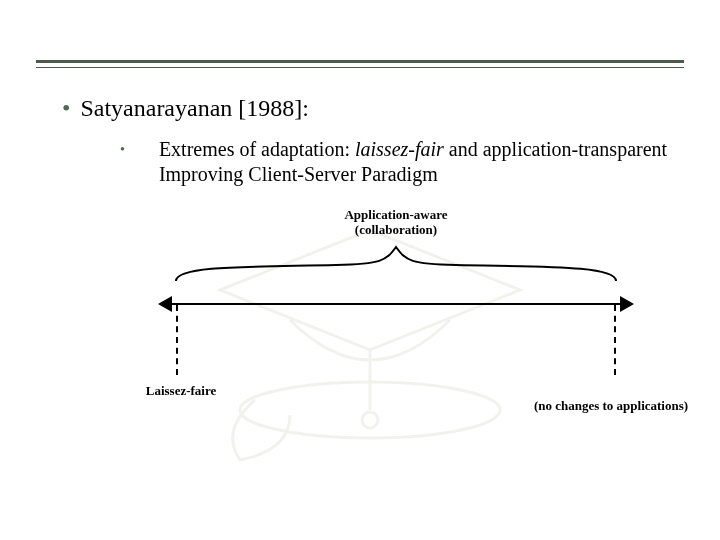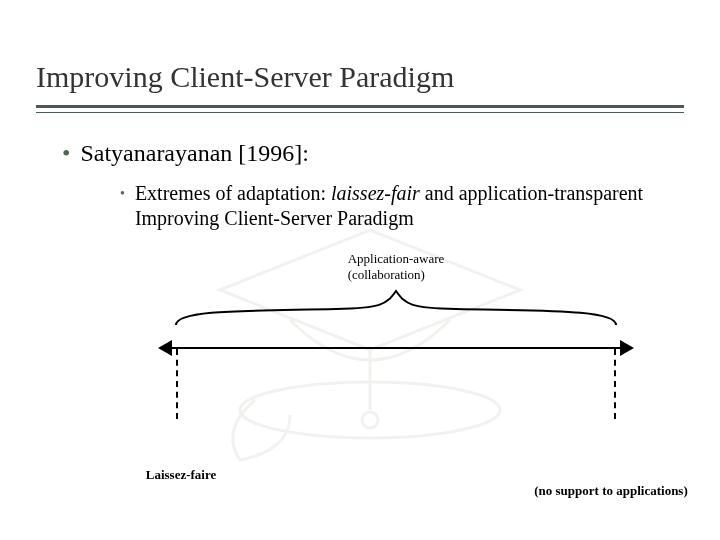--- a/index.html
+++ b/index.html
@@ -81,40 +81,41 @@
   .bullet2-dot {
     color: #4b6a53;
     font-size: 14px;
     line-height: 1;
     margin-top: 6px;
   }
   .bullet2-text {
     font-size: 20px;
     line-height: 1.25;
     max-width: 550px;
+    margin-left: 24px;
   }
   .italic { font-style: italic; }
 
   
   .diagram {
     position: relative;
     margin-top: 20px;
     margin-left: 120px;
     width: 480px;
     height: 230px;
   }
 
   .top-label {
     position: absolute;
     top: 0;
     left: 50%;
     transform: translateX(-50%);
-    text-align: left;
+    text-align: center;
     font-size: 13px;
-    font-weight: normal;
+    font-weight: bold;
     line-height: 1.2;
     font-family: "Times New Roman", serif;
   }
 
   .brace-svg {
     position: absolute;
     top: 36px;
     left: 0;
     width: 480px;
     height: 40px;
@@ -156,21 +157,20 @@
   .dash-right { right: 20px; }
 
   .bottom-label-left, .bottom-label-right {
     position: absolute;
     top: 176px;
     text-align: center;
     font-size: 13px;
     font-weight: bold;
     line-height: 1.2;
     font-family: "Times New Roman", serif;
-    margin-top: 40px;
   }
   .bottom-label-left {
     left: -50px;
     width: 150px;
   }
   .bottom-label-right {
     right: -70px;
     width: 190px;
   }
 </style>
@@ -183,26 +183,25 @@
     <path d="M130 120 Q210 200 290 120"></path>
     <ellipse cx="210" cy="210" rx="130" ry="28"></ellipse>
     <path d="M95 200 Q60 230 80 260 Q130 250 130 215"></path>
     <path d="M210 150 L210 210"></path>
     <circle cx="210" cy="220" r="8"></circle>
   </g>
 </svg>
 
 <div class="slide">
 
-  <h1 class="title">Improving Client-Server Paradigm</h1>
   <hr class="title-rule">
 
   <div class="bullet1">
     <span class="bullet1-dot">•</span>
-    <span class="bullet1-text">Satyanarayanan [1996]:</span>
+    <span class="bullet1-text">Satyanarayanan [1988]:</span>
   </div>
 
   <div class="bullet2">
     <span class="bullet2-dot">•</span>
     <span class="bullet2-text">
       <span>Extremes of adaptation: </span><span class="italic">laissez-fair</span><span> and application-transparent Improving Client-Server Paradigm</span>
     </span>
   </div>
 
   <div class="diagram">
@@ -222,18 +221,18 @@
 
     <div class="dash-left"></div>
     <div class="dash-right"></div>
 
     <div class="bottom-label-left">
       <span>Laissez-faire</span><br>
     </div>
 
     <div class="bottom-label-right">
       <br>
-      <span>(no support to applications)</span>
+      <span>(no changes to applications)</span>
     </div>
 
   </div>
 
 </div>
 
 </body></html>

